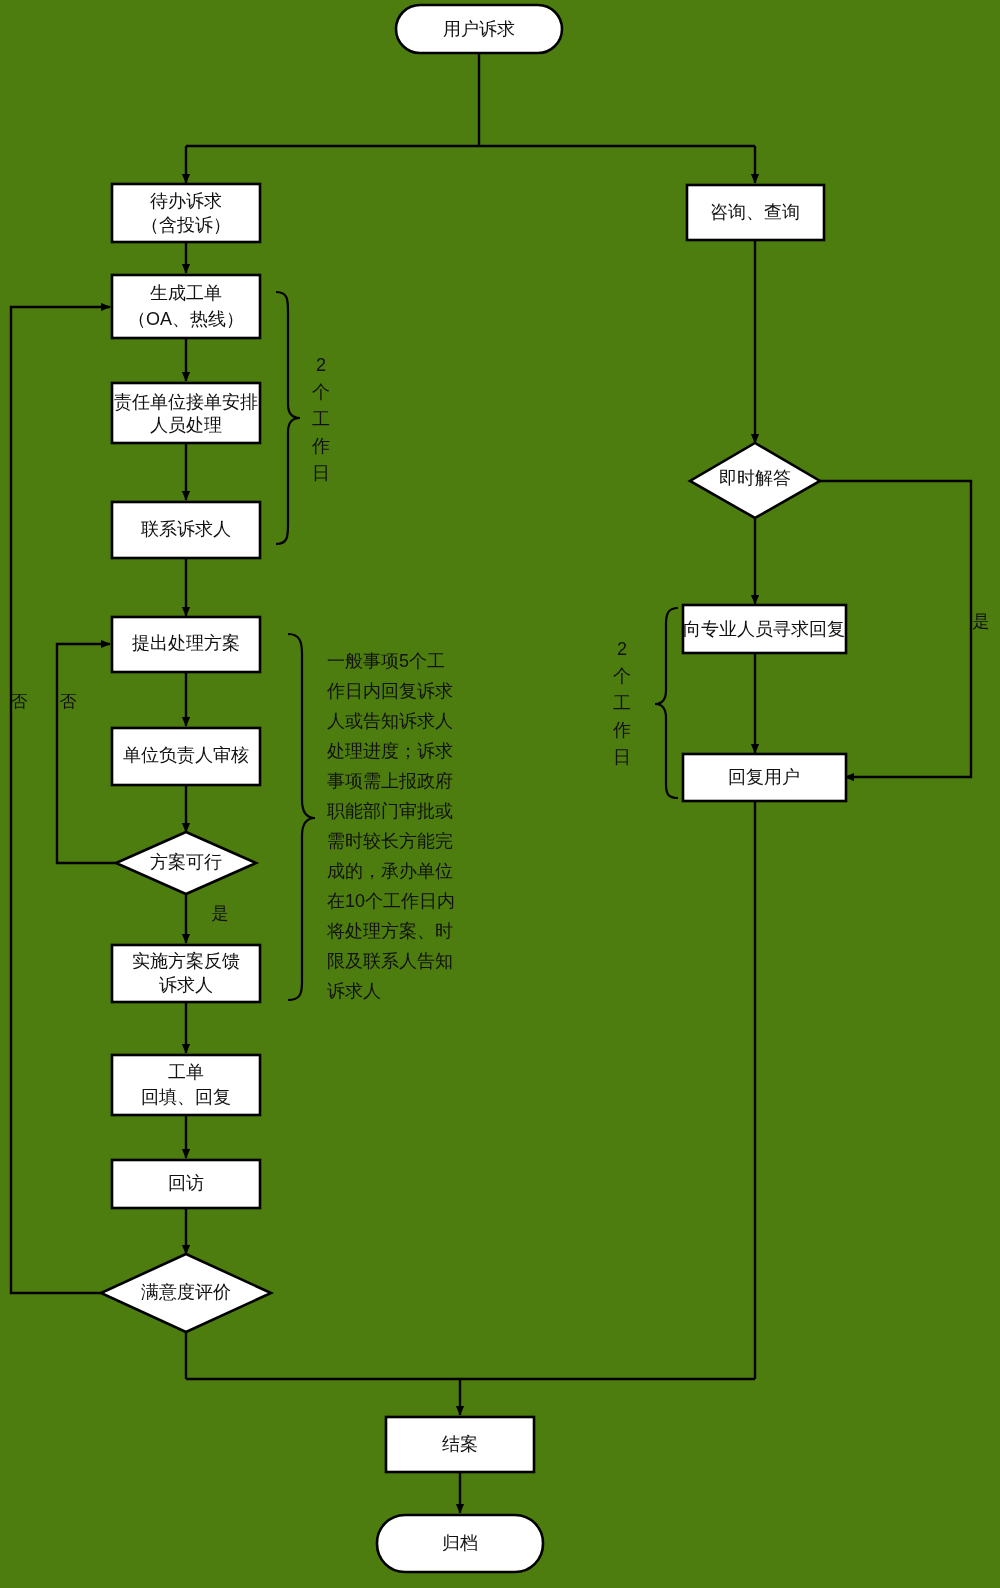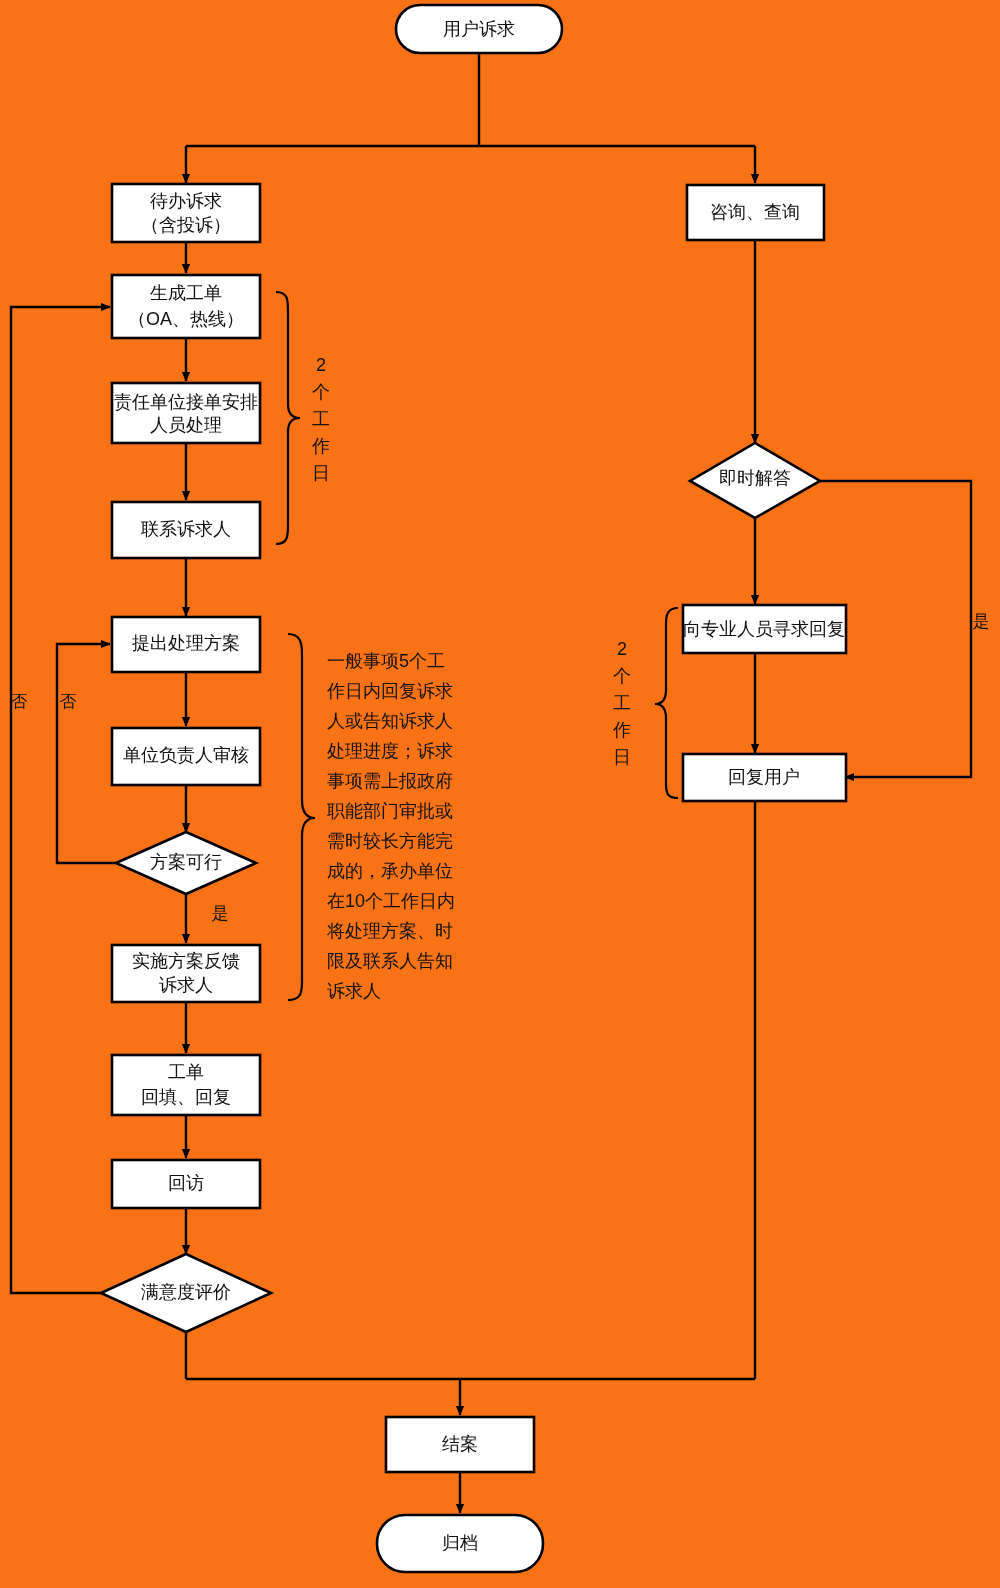--- a/index.html
+++ b/index.html
@@ -1,18 +1,18 @@
 <!DOCTYPE html>
 <html><head>
 <meta charset="utf-8">
 <style>
   html,body{margin:0;padding:0;background:#ffffff;}
   body{width:1000px;height:1588px;overflow:hidden;
        font-family:"Liberation Sans","DejaVu Sans",sans-serif;}
-  #stage{position:relative;width:1000px;height:1588px;background:#f97316;}
+  #stage{position:relative;width:1000px;height:1588px;background:#4d7c0f;}
   svg.flow{position:absolute;left:0;top:0;width:1000px;height:1588px;display:block;}
   .shape{fill:#ffffff;stroke:#000000;stroke-width:2.6;}
   .conn{fill:none;stroke:#000000;stroke-width:2.4;}
   .brace{fill:none;stroke:#000000;stroke-width:2.2;}
   text{fill:#111111;font-family:"Liberation Sans","DejaVu Sans",sans-serif;}
   .node-text{font-size:18px;text-anchor:middle;dominant-baseline:middle;}
   .edge-label{font-size:17px;text-anchor:middle;dominant-baseline:middle;}
   .note-text{font-size:18px;text-anchor:start;dominant-baseline:middle;}
   .brace-text{font-size:18px;text-anchor:middle;dominant-baseline:middle;}
 </style>

